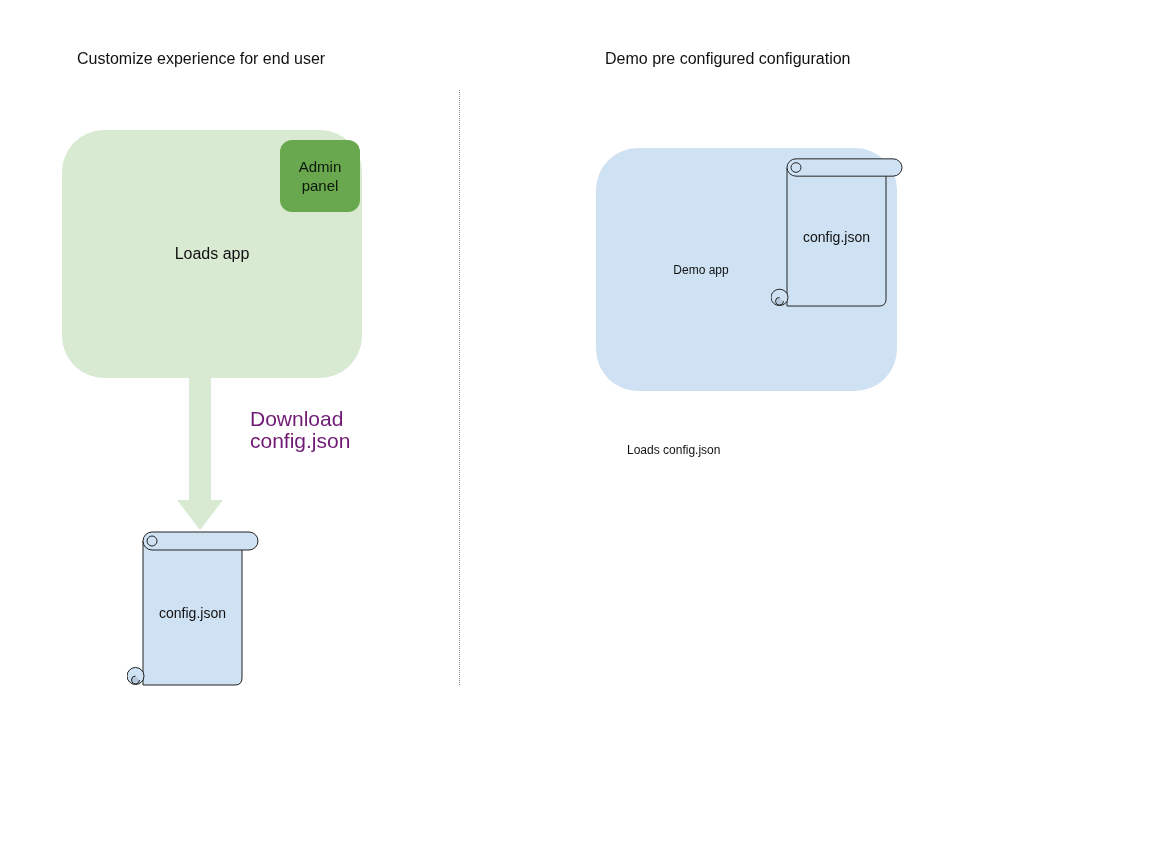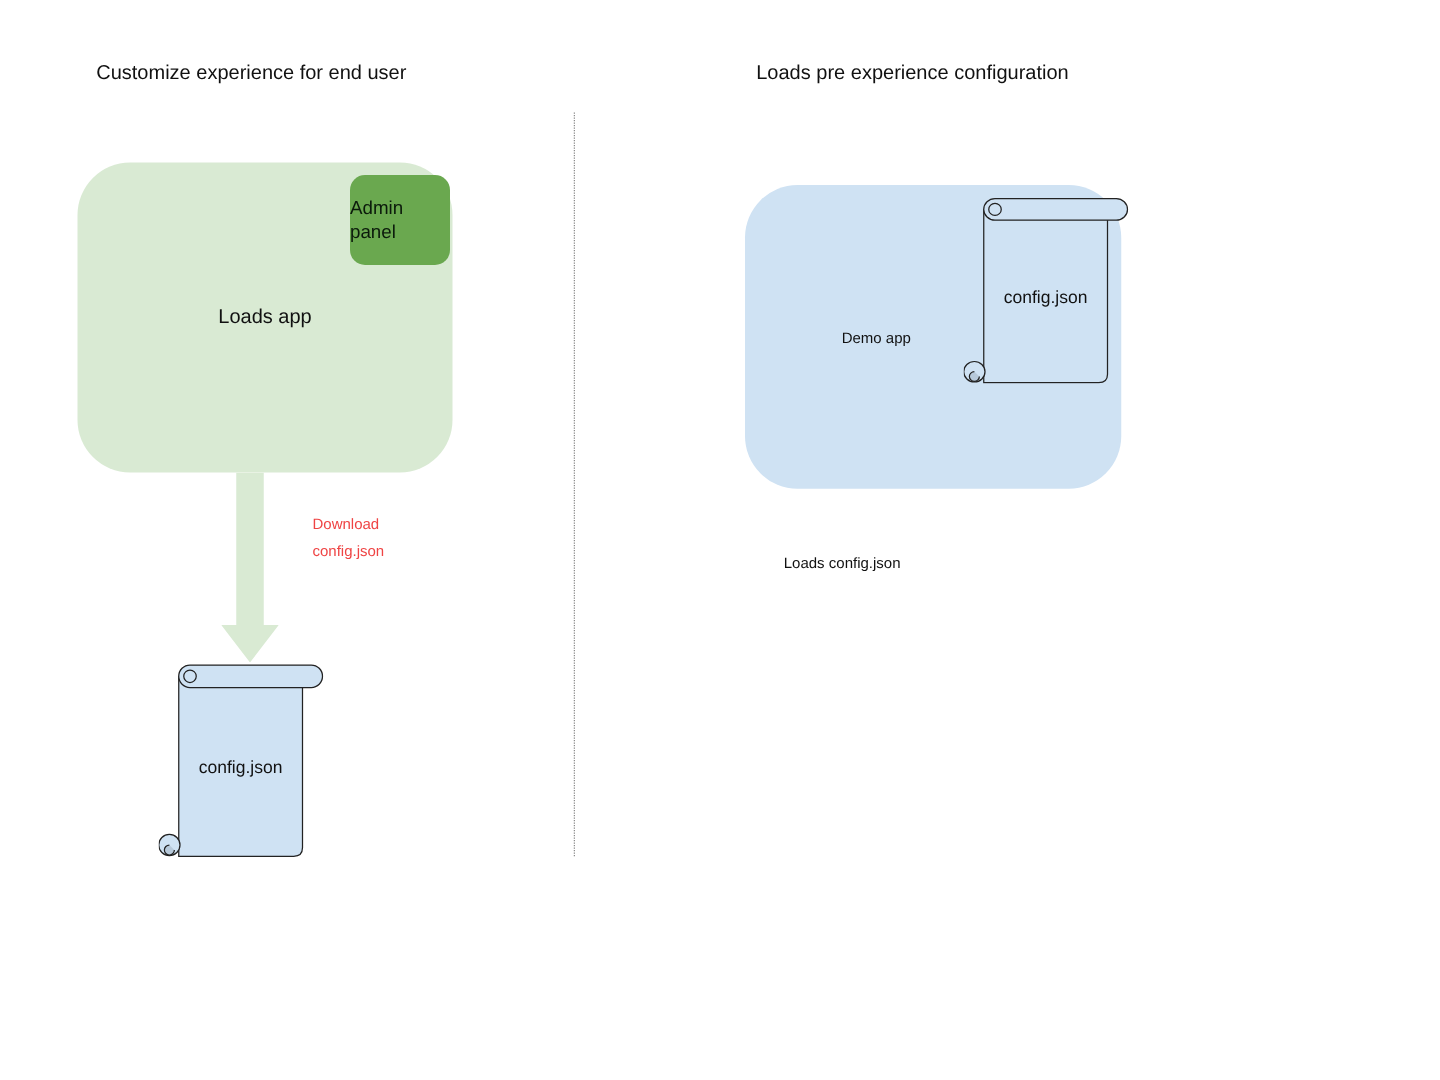--- a/index.html
+++ b/index.html
@@ -55,20 +55,21 @@
     position: absolute;
     right: 2px;
     top: 10px;
     width: 80px;
     height: 72px;
     background: #6aa84f;
     border-radius: 12px;
     display: flex;
     align-items: center;
     justify-content: center;
+    text-align: center;
   }
   .admin-panel span {
     font-size: 15px;
     line-height: 19px;
     color: #0b1a0b;
   }
 
   
   .demo-app {
     position: absolute;
@@ -99,24 +100,24 @@
     top: 378px;
     width: 46px;
     height: 152px;
   }
 
   .download-label {
     position: absolute;
     left: 250px;
     top: 408px;
     width: 120px;
-    font-size: 12px;
+    font-size: 21px;
     line-height: 22px;
     white-space: pre-line;
-    color: #ef4444;
+    color: #701a75;
   }
 
   .loads-label {
     position: absolute;
     left: 627px;
     top: 443px;
     font-size: 12px;
     color: #111111;
     white-space: nowrap;
   }
@@ -144,21 +145,21 @@
   .scroll-left  .scroll-label { top: 77px; }
   .scroll-right { left: 771px; top: 155px; width: 132px; height: 152px; }
   .scroll-right .scroll-label { top: 74px; }
 </style>
 </head>
 <body>
 
 <div class="canvas">
 
   <div class="title left-title">Customize experience for end user</div>
-  <div class="title right-title">Loads pre experience configuration</div>
+  <div class="title right-title">Demo pre configured configuration</div>
 
   <div class="divider"></div>
 
   <div class="admin-app">
     <div class="admin-app-label">Loads app</div>
     <div class="admin-panel">
       <span>Admin panel</span>
     </div>
   </div>
 

